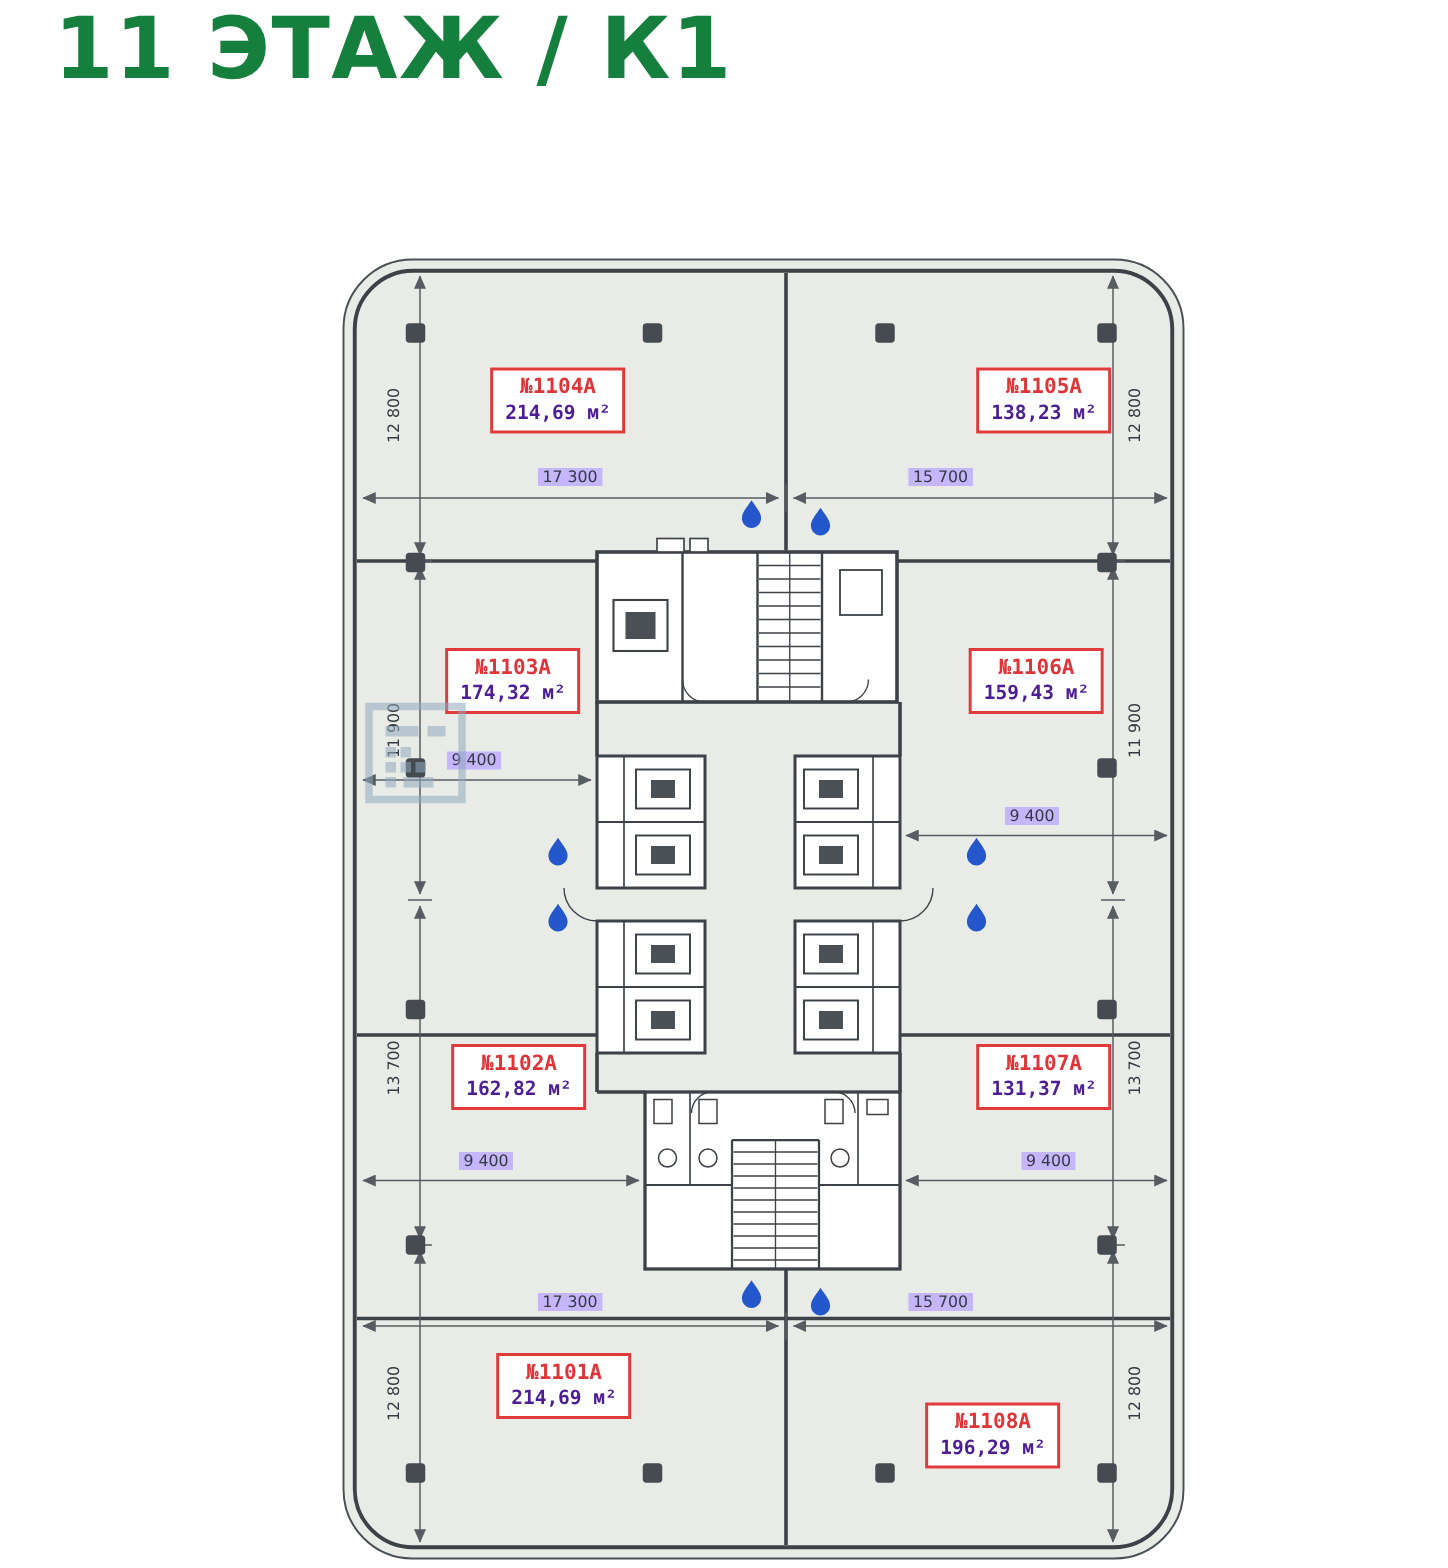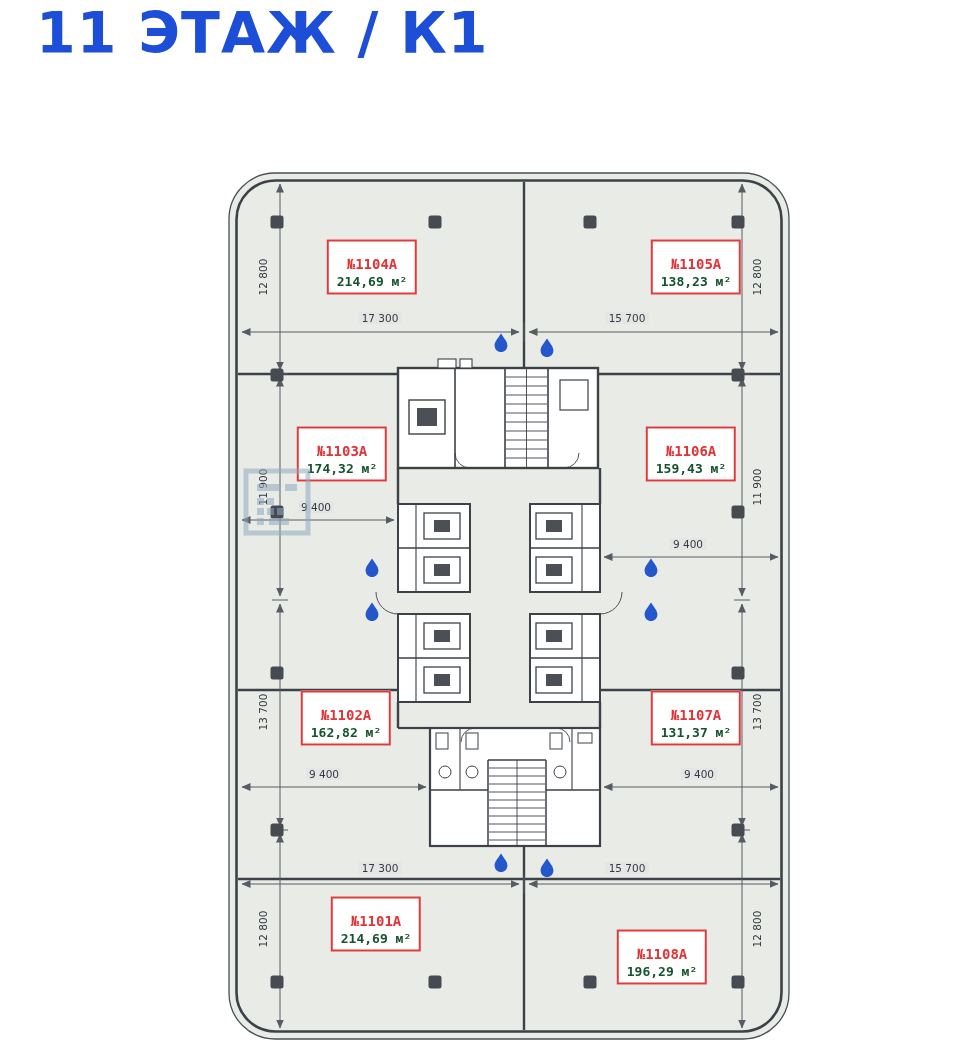--- a/index.html
+++ b/index.html
@@ -2,36 +2,36 @@
 <html><head>
 <meta charset="utf-8">
 <style>
   html,body{margin:0;padding:0;}
   body{
     width:965px;height:1045px;position:relative;background:#ffffff;
     font-family:"DejaVu Sans",sans-serif;overflow:hidden;
   }
   .page-title{
     position:absolute;left:36px;top:0px;margin:0;
-    font-size:57px;font-weight:bold;letter-spacing:1px;color:#1d4ed8;
+    font-size:57px;font-weight:bold;letter-spacing:1px;color:#15803d;
     font-family:"DejaVu Sans",sans-serif;
   }
   .plan-svg{position:absolute;left:0;top:0;z-index:1;}
   .unit-label{
     position:absolute;transform:translate(-50%,-50%);
     background:#ffffff;border:2px solid #e13a3a;
-    padding:14px 8px 4px;text-align:center;z-index:3;
+    padding:3px 8px 4px;text-align:center;z-index:3;
     font-family:"DejaVu Sans Mono",monospace;cursor:pointer;
   }
   .unit-number{display:block;font-size:14px;font-weight:bold;color:#e03438;white-space:nowrap;}
-  .unit-area{display:block;font-size:13px;font-weight:bold;color:#14532d;white-space:nowrap;margin-top:2px;}
+  .unit-area{display:block;font-size:13px;font-weight:bold;color:#4c1d95;white-space:nowrap;margin-top:2px;}
   .dim{
     position:absolute;transform:translate(-50%,-50%);
     font-size:10.5px;color:#343a40;white-space:nowrap;z-index:2;
-    background:#e5e5e5;padding:0 3px;
+    background:#c4b5fd;padding:0 3px;
   }
   .dim.v{transform:translate(-50%,-50%) rotate(-90deg);background:transparent;}
   .watermark{
     position:absolute;left:243px;top:468px;display:flex;align-items:center;gap:18px;
     opacity:0.55;z-index:4;pointer-events:none;
   }
   .wm-textcol{display:flex;flex-direction:column;}
   .wm-brand{
     font-family:"Liberation Sans",sans-serif;font-size:55px;letter-spacing:7px;
     color:#8fa8bd;line-height:1;

